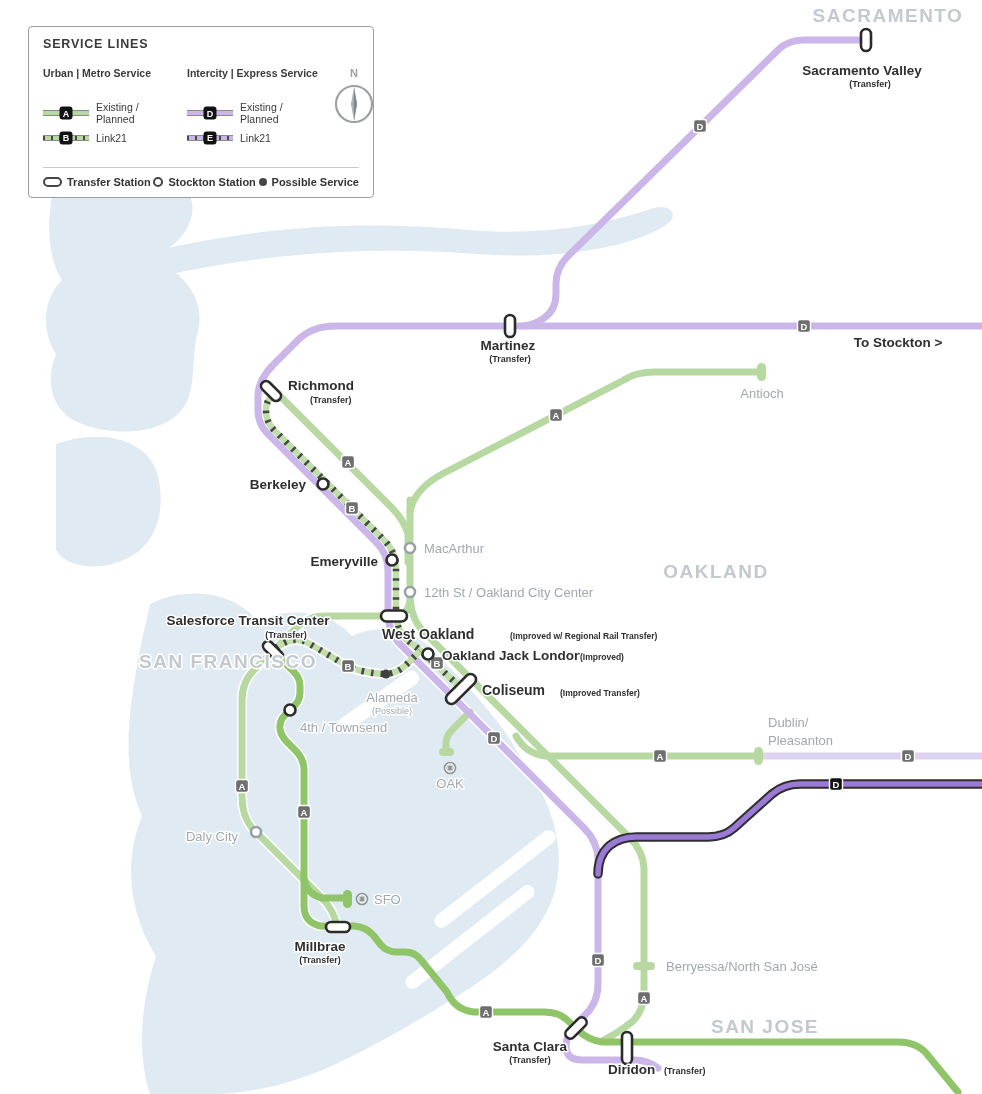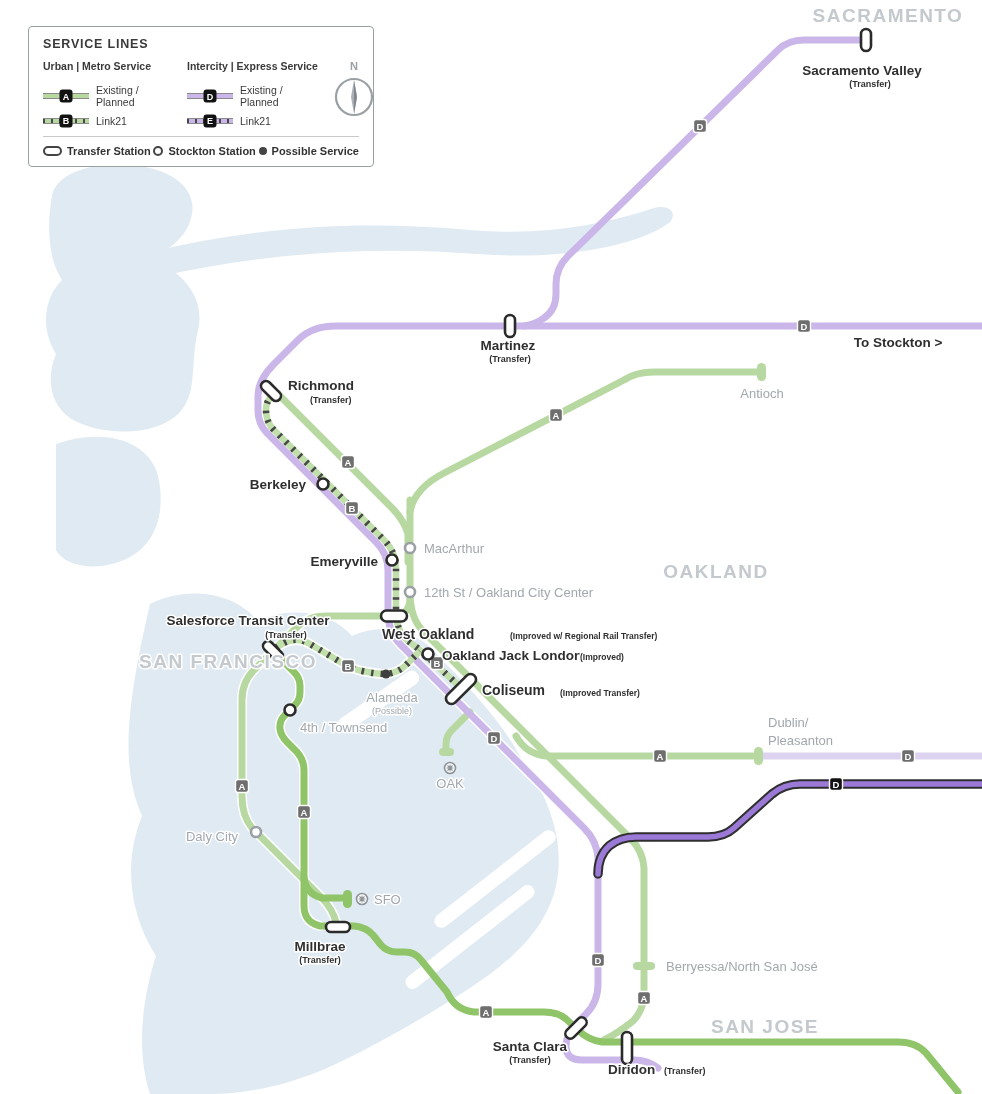--- a/index.html
+++ b/index.html
@@ -43,41 +43,41 @@
   .noteG{fill:var(--label-grey);font-size:9px;font-weight:500}
   .noteS{fill:var(--label-dark);font-size:8.5px;font-weight:600}
   .badge rect{fill:var(--badge-grey);stroke:#ffffff;stroke-width:1.4}
   .badge.black rect{fill:var(--badge-black)}
   .badge text{fill:#fff;font-size:9.5px;font-weight:700;stroke:none;text-anchor:middle}
   .airport{stroke:#8d9398;stroke-width:1.6;fill:#fff}
 
   
   .legend{position:absolute;left:28px;top:26px;width:346px;background:#fff;
     border:1.5px solid #9aa0a0;border-radius:4px;padding:10px 14px 9px;z-index:5}
-  .legend-title{font-size:12.5px;font-weight:700;color:#3a3a3a;letter-spacing:.8px;margin-bottom:9px}
+  .legend-title{font-size:12.5px;font-weight:700;color:#3a3a3a;letter-spacing:.8px;margin-bottom:16px}
   .legend-cols{display:flex;align-items:flex-start}
   .lcol{flex:0 0 auto}
   .lcol1{width:128px}
   .lcol2{width:138px}
   .lsep{width:1px;align-self:stretch;background:#c9c9c9;margin:2px 8px}
-  .lhead{font-size:10.5px;font-weight:700;color:#3a3a3a;margin-bottom:12px;white-space:nowrap}
+  .lhead{font-size:10.5px;font-weight:700;color:#3a3a3a;margin-bottom:22px;white-space:nowrap}
   .lrow{display:flex;align-items:center;margin-bottom:6px}
   .chip{position:relative;width:46px;height:13px;flex:0 0 auto;margin-right:7px}
   .sample{position:absolute;left:0;right:0;top:3.5px;height:6px;border-top:1px solid #8a8a8a;border-bottom:1px solid #8a8a8a}
   .sample-a{background:var(--green-light)}
   .sample-d{background:var(--purple-light)}
   .sample-b{background:repeating-linear-gradient(90deg,var(--tick-dark) 0 2.5px,var(--green-light) 2.5px 8px)}
   .sample-e{background:repeating-linear-gradient(90deg,var(--tick-dark) 0 2.5px,var(--purple-light) 2.5px 8px)}
   .chip-badge{position:absolute;left:50%;top:50%;transform:translate(-50%,-50%);
     width:13px;height:13px;background:var(--badge-black);color:#fff;border-radius:3px;
     font-size:9px;font-weight:700;font-style:normal;display:flex;align-items:center;justify-content:center}
   .ltxt{font-size:10.5px;color:#3a3a3a;font-weight:500;line-height:1.15;white-space:nowrap}
   .compass{margin-left:6px;flex:1 1 auto;display:flex;flex-direction:column;align-items:center}
   .compass .n{font-size:11px;color:#9aa0a4;font-weight:600;margin-bottom:1px}
-  .legend-bottom{border-top:1px solid #c9c9c9;margin-top:3px;padding-top:8px;
+  .legend-bottom{border-top:1px solid #c9c9c9;margin-top:17px;padding-top:8px;
     display:flex;align-items:center;justify-content:space-between}
   .stype{display:flex;align-items:center;font-size:11px;color:#333;font-weight:600;white-space:nowrap}
   .ic-pill{width:19px;height:10px;border:2.2px solid #444;border-radius:5px;margin-right:5px}
   .ic-circ{width:10px;height:10px;border:2.4px solid #444;border-radius:50%;margin-right:5px}
   .ic-dot{width:8px;height:8px;background:#444;border-radius:50%;margin-right:5px}
 </style>
 </head>
 <body>
 
 <div class="stage">

